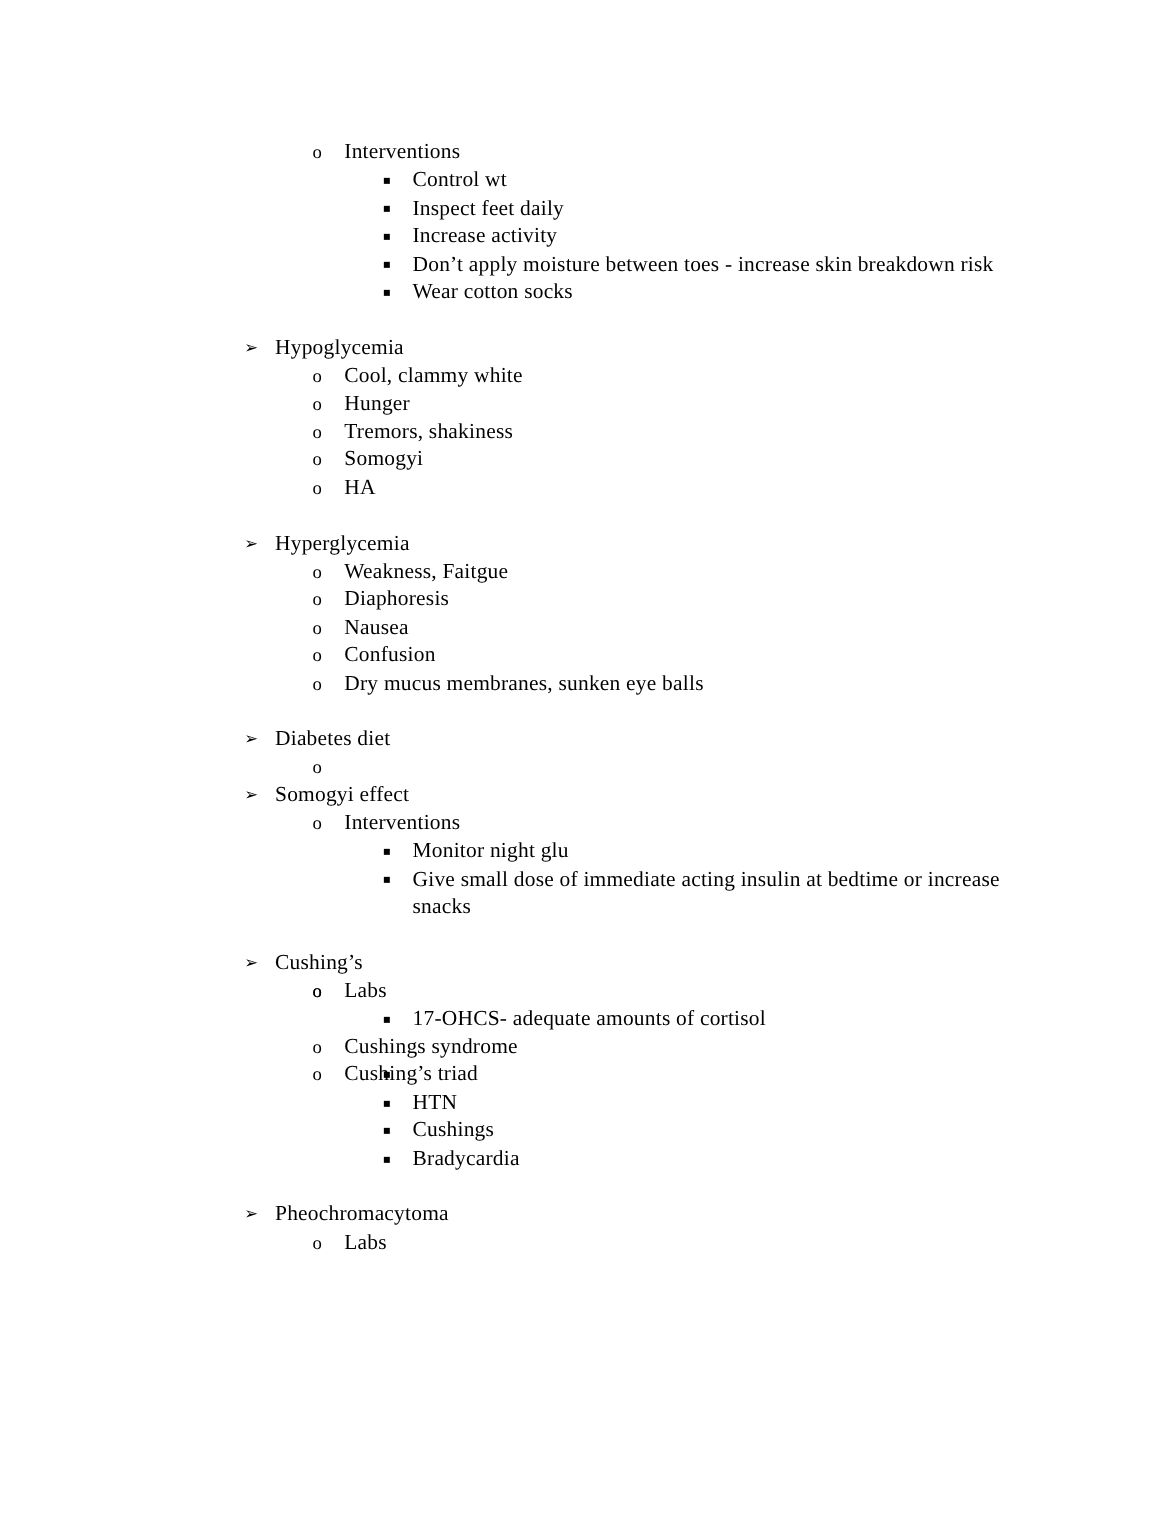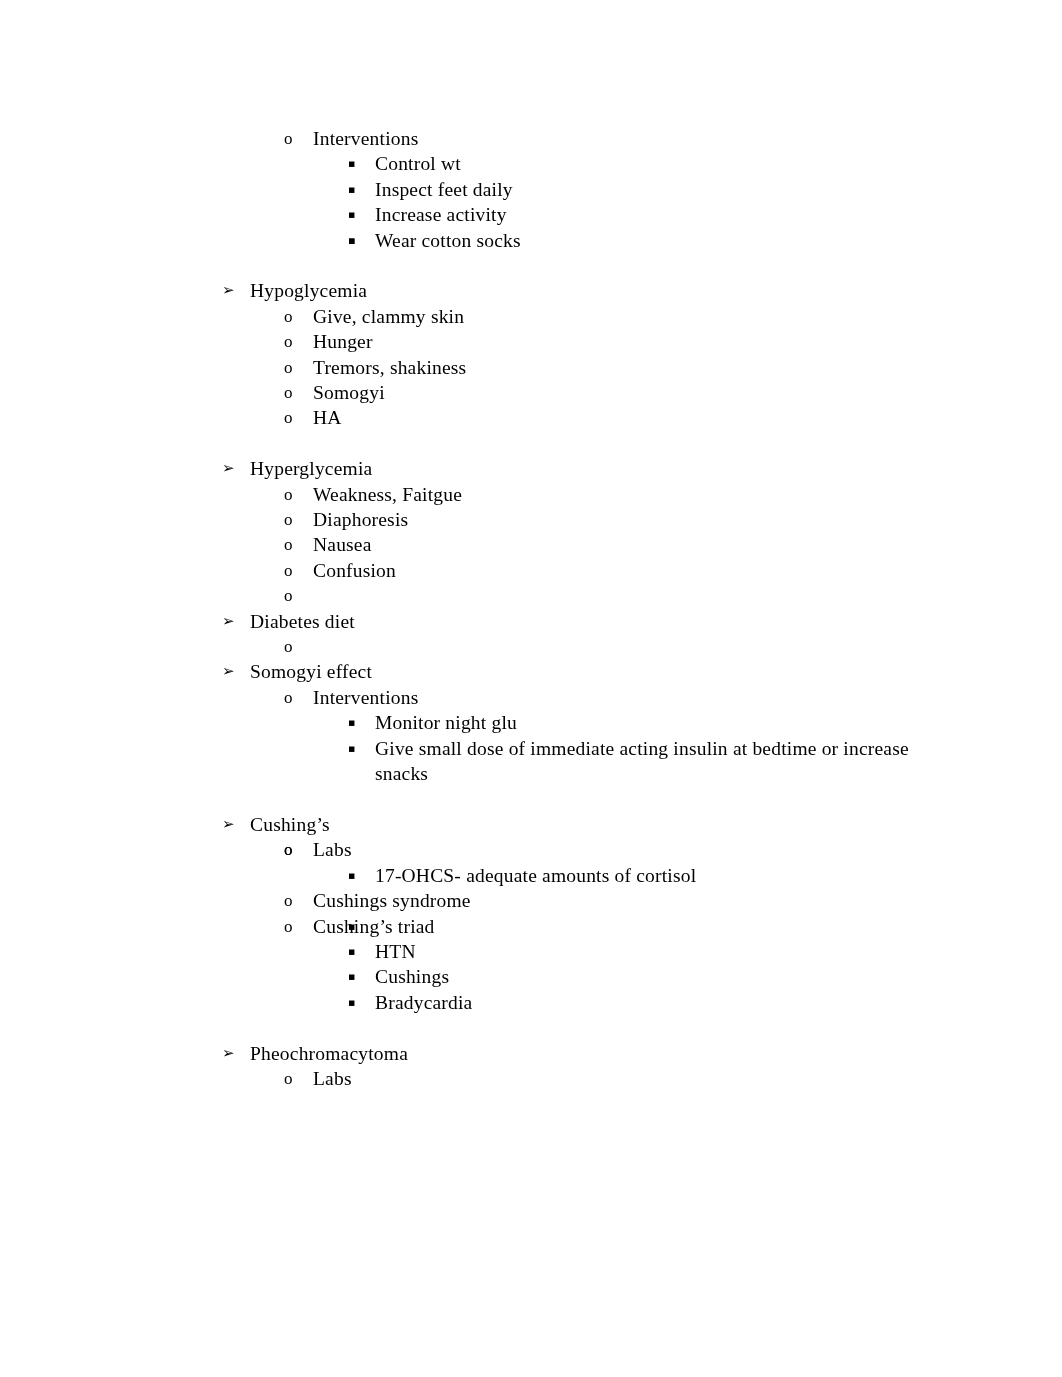--- a/index.html
+++ b/index.html
@@ -80,36 +80,36 @@
 </style>
 </head>
 <body>
 
 <div class="page">
   <div class="content">
       <div class="line lvl2"><span class="marker">o</span><span class="txt">Interventions</span></div>
       <div class="line lvl3"><span class="marker">▪</span><span class="txt">Control wt</span></div>
       <div class="line lvl3"><span class="marker">▪</span><span class="txt">Inspect feet daily</span></div>
       <div class="line lvl3"><span class="marker">▪</span><span class="txt">Increase activity</span></div>
-      <div class="line lvl3"><span class="marker">▪</span></div>
+      <div class="line lvl3"><span class="marker">▪</span><span class="txt">Don’t apply moisture between toes - increase skin breakdown risk</span></div>
       <div class="line lvl3"><span class="marker">▪</span><span class="txt">Wear cotton socks</span></div>
       <div class="spacer"></div>
       <div class="line lvl1"><span class="marker">➢</span><span class="txt">Hypoglycemia</span></div>
-      <div class="line lvl2"><span class="marker">o</span><span class="txt">Give, clammy skin</span></div>
+      <div class="line lvl2"><span class="marker">o</span><span class="txt">Cool, clammy white</span></div>
       <div class="line lvl2"><span class="marker">o</span><span class="txt">Hunger</span></div>
       <div class="line lvl2"><span class="marker">o</span><span class="txt">Tremors, shakiness</span></div>
       <div class="line lvl2"><span class="marker">o</span><span class="txt">Somogyi</span></div>
       <div class="line lvl2"><span class="marker">o</span><span class="txt">HA</span></div>
       <div class="spacer"></div>
       <div class="line lvl1"><span class="marker">➢</span><span class="txt">Hyperglycemia</span></div>
       <div class="line lvl2"><span class="marker">o</span><span class="txt">Weakness, Faitgue</span></div>
       <div class="line lvl2"><span class="marker">o</span><span class="txt">Diaphoresis</span></div>
       <div class="line lvl2"><span class="marker">o</span><span class="txt">Nausea</span></div>
       <div class="line lvl2"><span class="marker">o</span><span class="txt">Confusion</span></div>
-      <div class="line lvl2"><span class="marker">o</span></div>
+      <div class="line lvl2"><span class="marker">o</span><span class="txt">Dry mucus membranes, sunken eye balls</span></div>
       <div class="spacer"></div>
       <div class="line lvl1"><span class="marker">➢</span><span class="txt">Diabetes diet</span></div>
       <div class="line lvl2"><span class="marker">o</span></div>
       <div class="spacer"></div>
       <div class="line lvl1"><span class="marker">➢</span><span class="txt">Somogyi effect</span></div>
       <div class="line lvl2"><span class="marker">o</span><span class="txt">Interventions</span></div>
       <div class="line lvl3"><span class="marker">▪</span><span class="txt">Monitor night glu</span></div>
       <div class="line lvl3"><span class="marker">▪</span><span class="txt">Give small dose of immediate acting insulin at bedtime or increase snacks</span></div>
       <div class="spacer"></div>
       <div class="line lvl1"><span class="marker">➢</span><span class="txt">Cushing’s</span></div>

